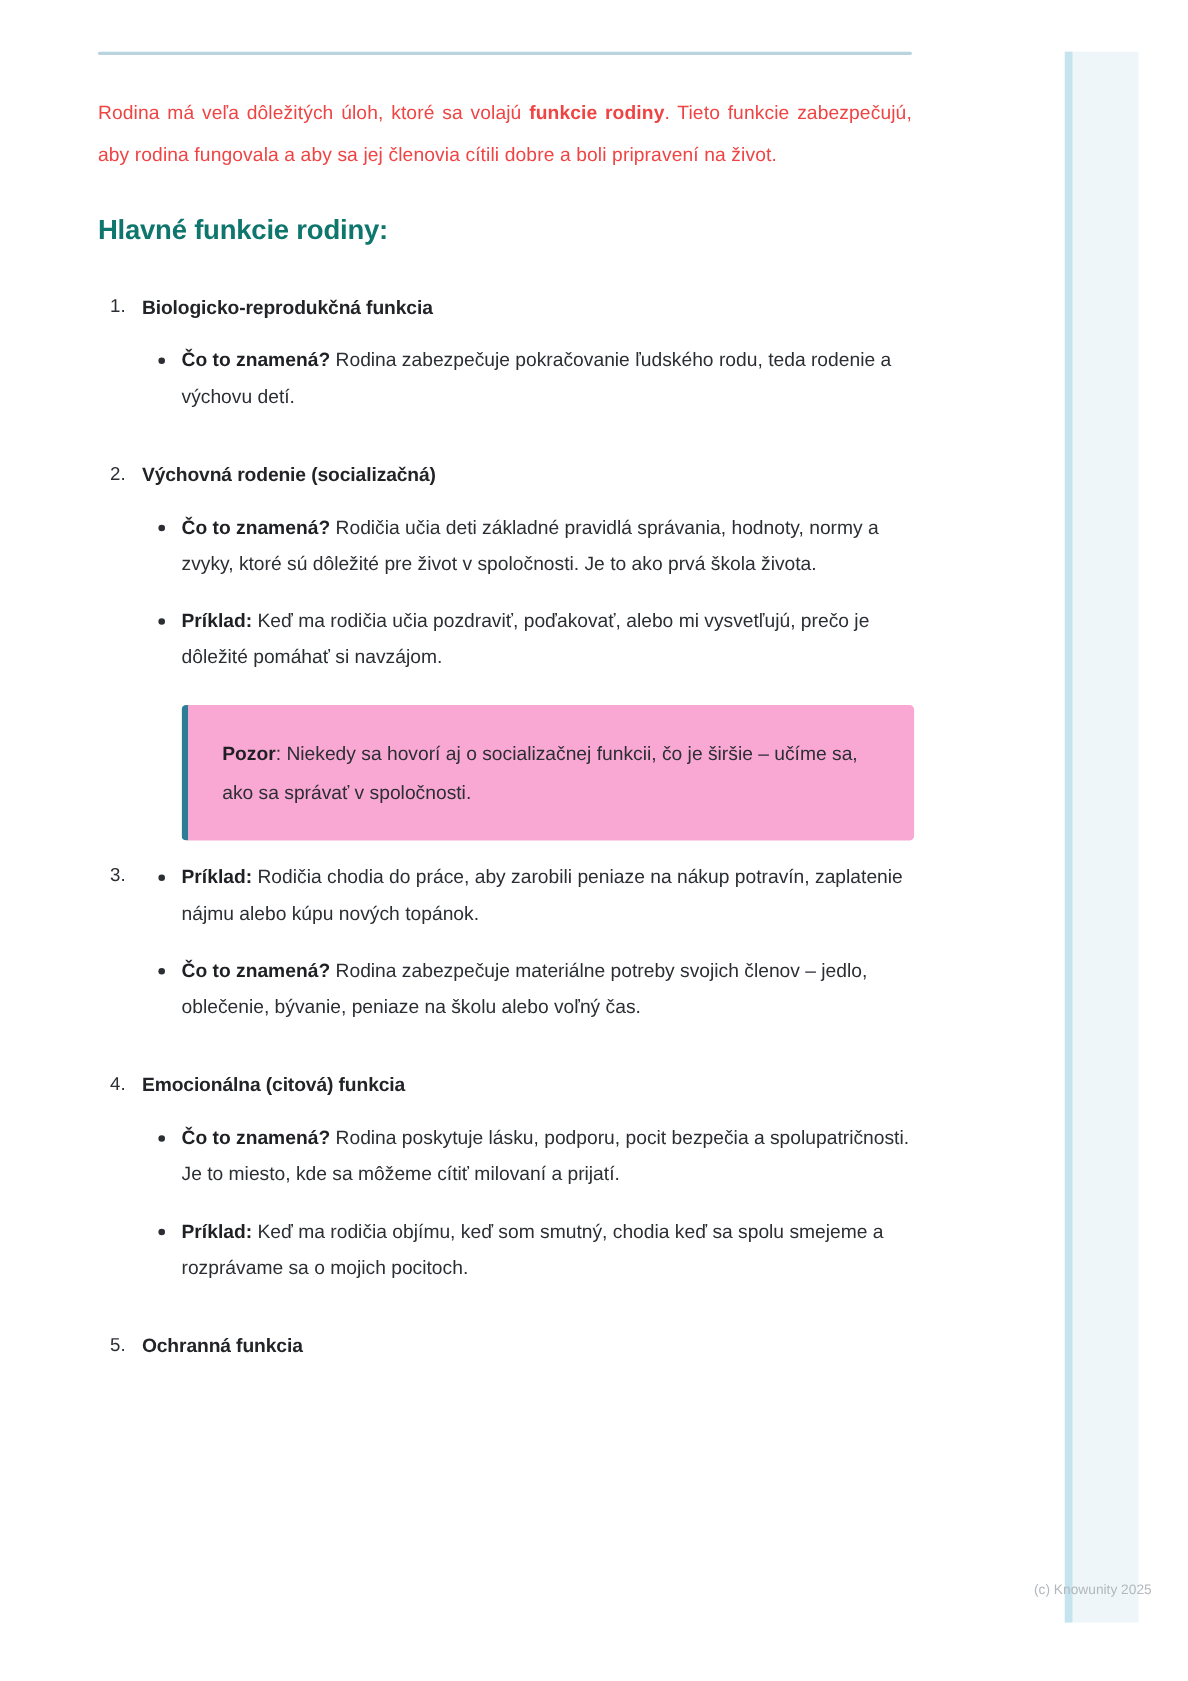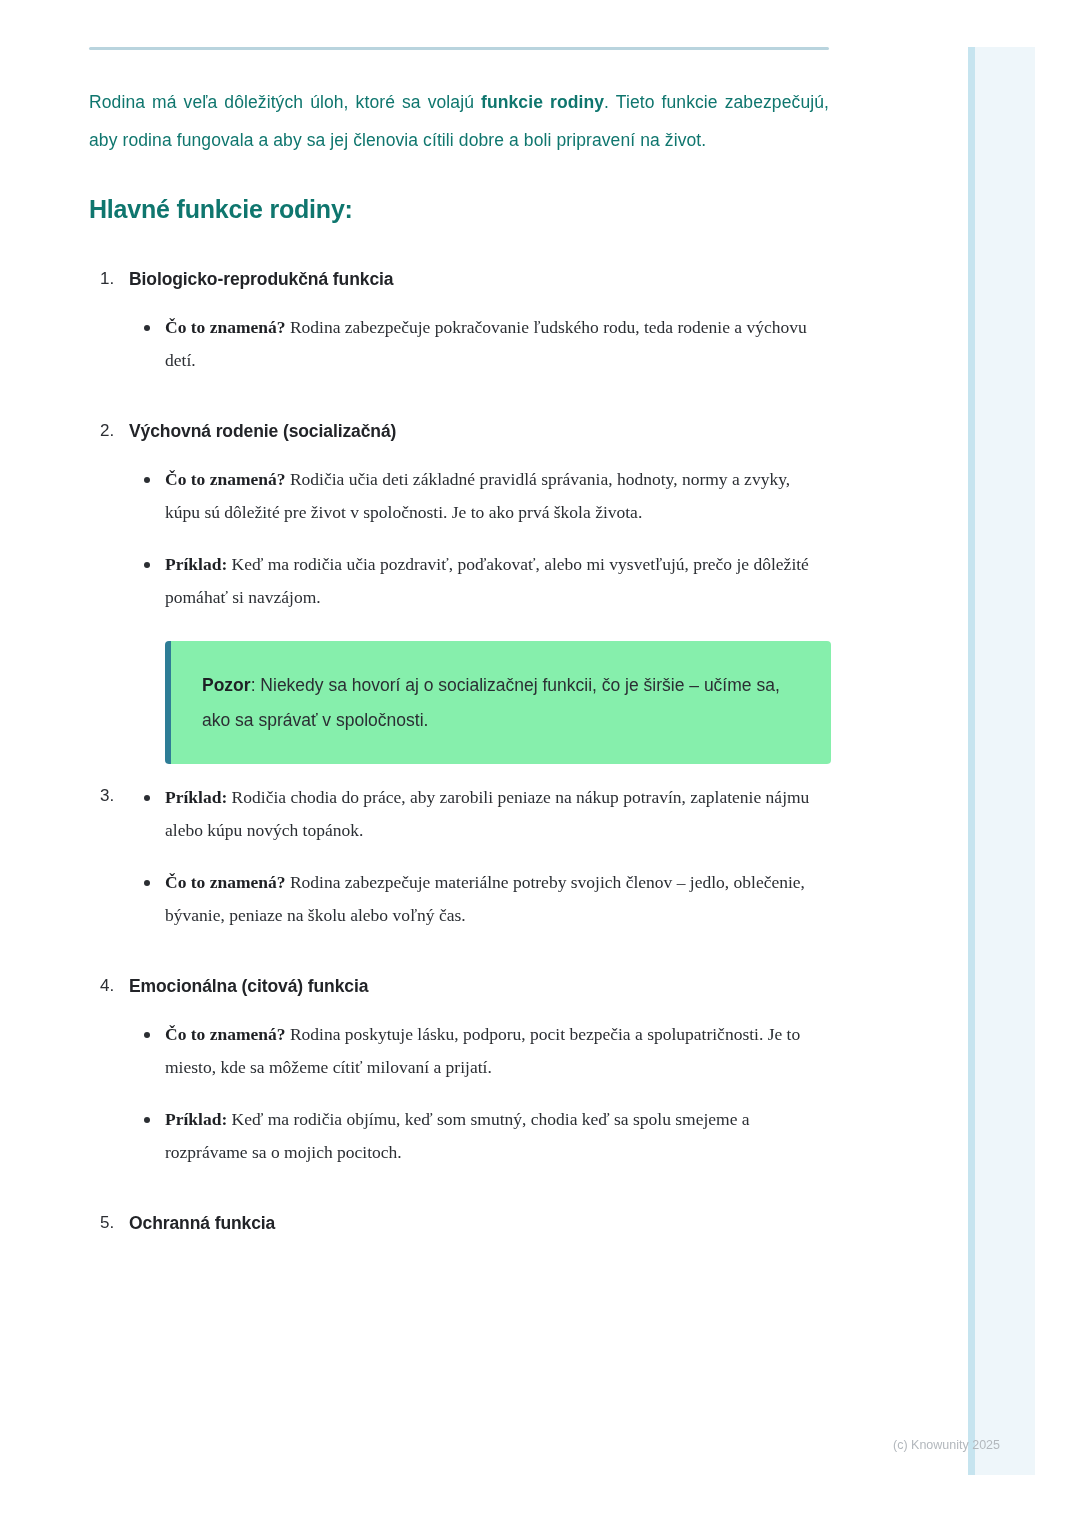--- a/index.html
+++ b/index.html
@@ -56,21 +56,21 @@
     background: #b9d4de;
     border-radius: 2px;
     margin-bottom: 33px;
   }
 
   p.intro {
     margin: 0;
     font-size: 17.5px;
     line-height: 38px;
     text-align: justify;
-    color: #0f766e;
+    color: #ef4444;
     letter-spacing: 0.1px;
   }
   p.intro b { font-weight: 700; }
 
   h2.section-heading {
     margin: 34px 0 22px 0;
     font-size: 25px;
     line-height: 32px;
     font-weight: 700;
     color: #0f766e;
@@ -111,60 +111,59 @@
     margin: 17px 0 0 0;
     padding: 0 0 0 36px;
     list-style: none;
   }
   ul.sub-list > li.sub-item {
     position: relative;
     margin: 0 0 19px 0;
     font-size: 17.5px;
     line-height: 33px;
     color: #2b2e33;
-    font-family: Liberation Serif, serif;
   }
   ul.sub-list > li.sub-item:last-child { margin-bottom: 0; }
   ul.sub-list > li.sub-item::before {
     content: "";
     position: absolute;
     left: -21px;
     top: 14px;
     width: 6px;
     height: 6px;
     border-radius: 50%;
     background: #2b2e33;
   }
   .sub-item .lead { font-weight: 700; color: #1e2024; }
 
   
   .callout {
     margin: 27px 0 0 36px;
     width: 666px;
-    background: #86efac;
+    background: #f9a8d4;
     border-left: 6px solid #2e7d96;
     border-radius: 4px;
     padding: 27px 30px 26px 31px;
   }
   .callout p {
     margin: 0;
     font-size: 17.5px;
     line-height: 35px;
     color: #2b2e33;
   }
   .callout .lead { font-weight: 700; color: #1e2024; }
 
   
   li.fn-item.has-callout { margin-bottom: 26px; }
   li.fn-item { margin-bottom: 22px; }
 
   
   #footer-credit {
     position: absolute;
-    left: 893px;
+    left: 940px;
     top: 1437px;
     font-size: 12.5px;
     line-height: 16px;
     color: #b3b8bd;
     white-space: nowrap;
   }
 </style>
 </head>
 <body>
 
@@ -185,21 +184,21 @@
       <li class="fn-item">
         <div class="fn-title">Biologicko-reprodukčná funkcia</div>
         <ul class="sub-list">
           <li class="sub-item"><span class="lead">Čo to znamená?</span><span> Rodina zabezpečuje pokračovanie ľudského rodu, teda rodenie a výchovu detí.</span></li>
         </ul>
       </li>
 
       <li class="fn-item has-callout">
         <div class="fn-title">Výchovná rodenie (socializačná)</div>
         <ul class="sub-list">
-          <li class="sub-item"><span class="lead">Čo to znamená?</span><span> Rodičia učia deti základné pravidlá správania, hodnoty, normy a zvyky, kúpu sú dôležité pre život v spoločnosti. Je to ako prvá škola života.</span></li>
+          <li class="sub-item"><span class="lead">Čo to znamená?</span><span> Rodičia učia deti základné pravidlá správania, hodnoty, normy a zvyky, ktoré sú dôležité pre život v spoločnosti. Je to ako prvá škola života.</span></li>
           <li class="sub-item"><span class="lead">Príklad:</span><span> Keď ma rodičia učia pozdraviť, poďakovať, alebo mi vysvetľujú, prečo je dôležité pomáhať si navzájom.</span></li>
         </ul>
         <div class="callout">
           <p><span class="lead">Pozor</span><span>: Niekedy sa hovorí aj o socializačnej funkcii, čo je širšie – učíme sa, ako sa správať v spoločnosti.</span></p>
         </div>
       </li>
 
       <li class="fn-item">
         <ul class="sub-list">
           <li class="sub-item"><span class="lead">Príklad:</span><span> Rodičia chodia do práce, aby zarobili peniaze na nákup potravín, zaplatenie nájmu alebo kúpu nových topánok.</span></li>

